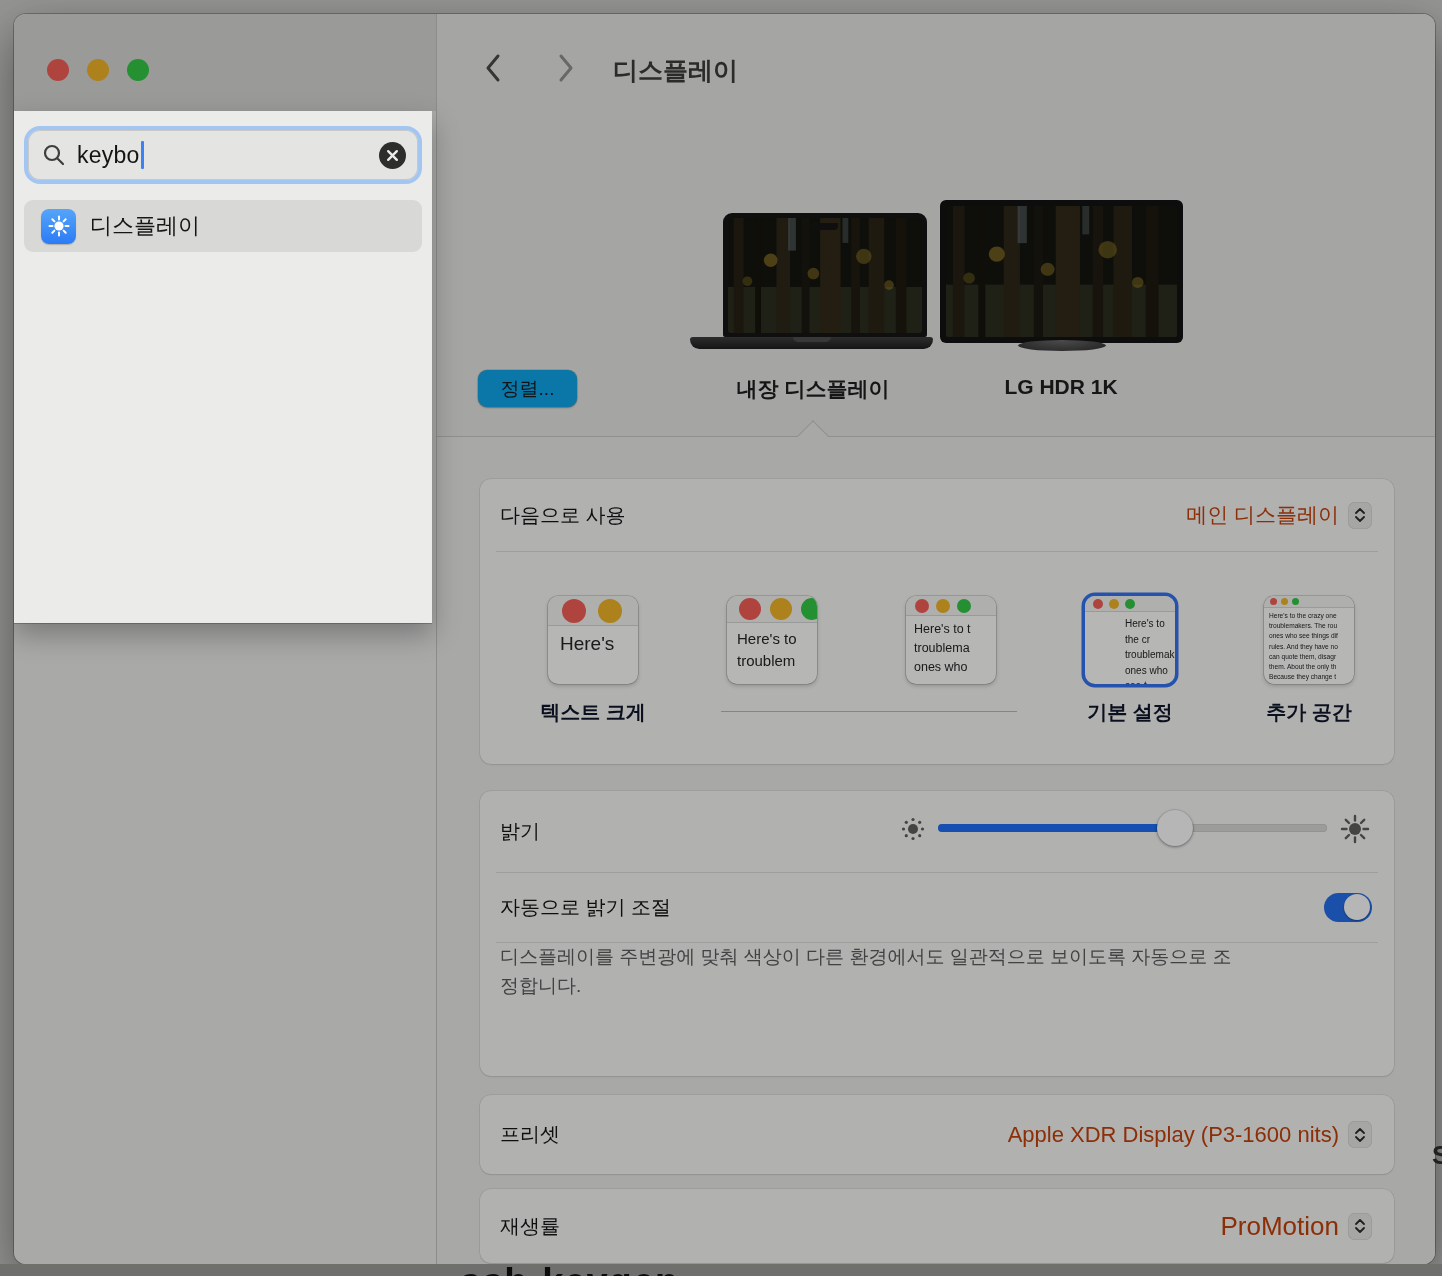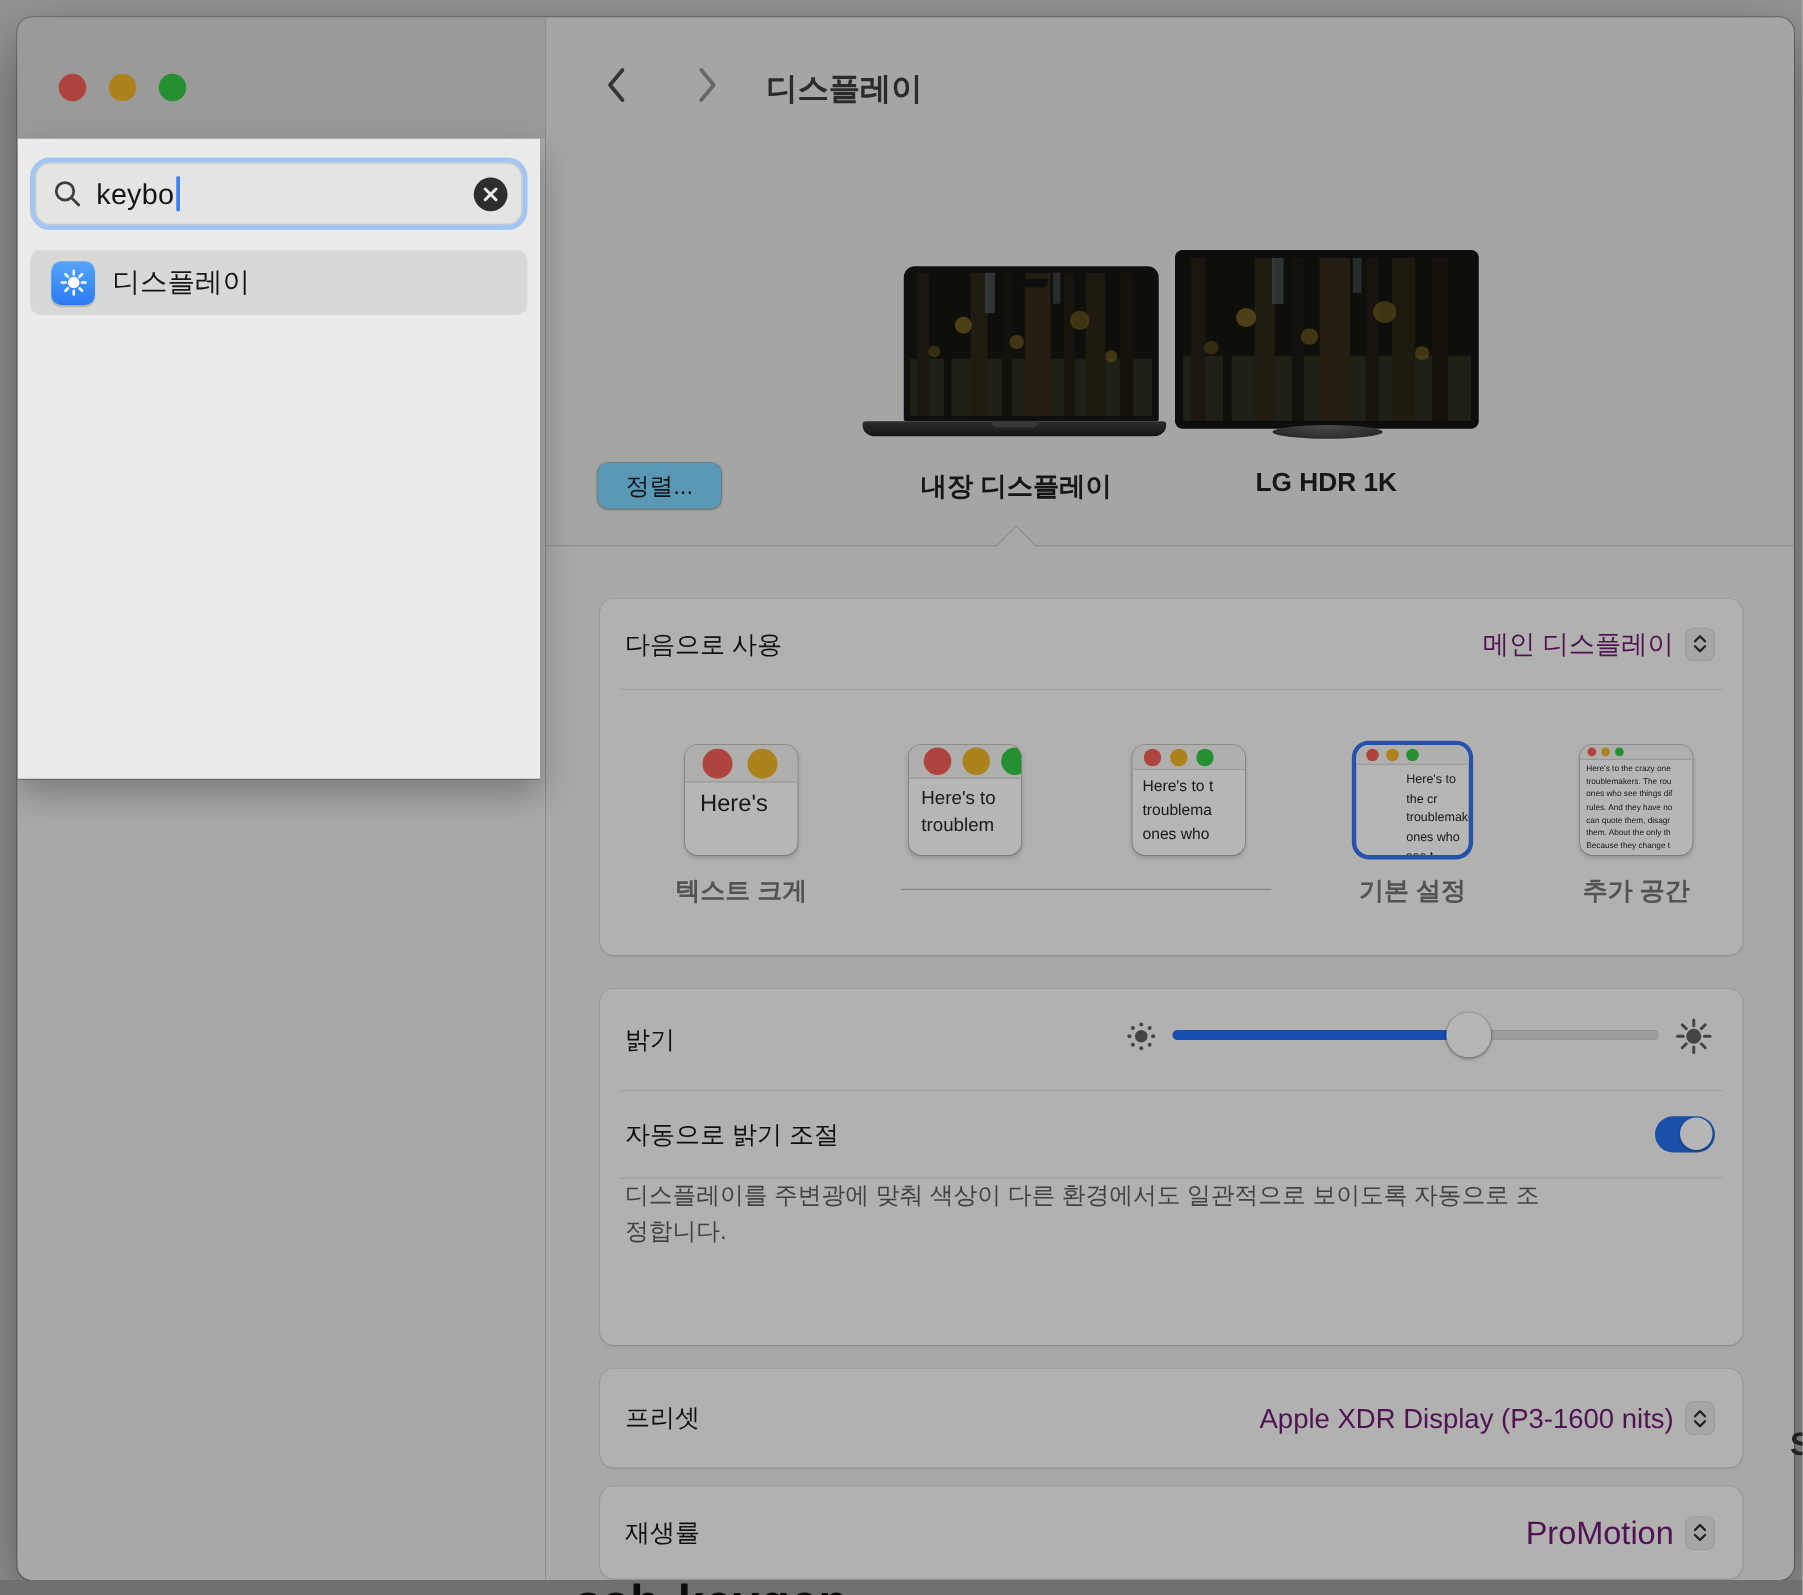--- a/index.html
+++ b/index.html
@@ -89,42 +89,42 @@
   .monitor { position:absolute; left:503px; top:90px; width:243px; height:143px;
     background:#121212; border-radius:6px; padding:6px;
     box-shadow:0 0 0 .5px rgba(255,255,255,.1); }
   .monitor .scr { width:100%; height:100%; overflow:hidden; border-radius:2px; position:relative; }
   .monitor-stand { position:absolute; left:581px; top:230px; width:88px; height:11px;
     background:radial-gradient(ellipse at 50% 0%, #6a6a6a, #2e2e2e); border-radius:50%; }
   .device-label { position:absolute; top:265px; font-size:21px; font-weight:700; color:#1f1f1f;
     transform:translateX(-50%); white-space:nowrap; }
   .lbl-builtin { left:376px; } .lbl-lg { left:624px; }
   .arrange-btn { position:absolute; left:41px; top:260px; width:99px; height:37px;
-    background:#7dd3fc; border-radius:9px; font-size:19px; color:#1c1c1c;
+    background:#0ea5e9; border-radius:9px; font-size:19px; color:#1c1c1c;
     display:flex; align-items:center; justify-content:center;
     box-shadow:0 0 0 .5px rgba(0,0,0,.2), 0 1px 2px rgba(0,0,0,.25); }
 
   
   .settings { position:absolute; top:422px; left:0; right:0; bottom:0;
     background:#e9e9e7; border-top:1px solid #c6c6c4; }
   .tab-notch { position:absolute; top:-12px; left:376px; width:23px; height:23px;
     transform:translateX(-50%) rotate(45deg); background:#e9e9e7;
     border-top:1px solid #c6c6c4; border-left:1px solid #c6c6c4; }
 
   .card { position:absolute; left:43px; width:914px; background:#f5f5f3; border-radius:11px;
     box-shadow:0 0 0 .5px rgba(0,0,0,.12), 0 1px 2px rgba(0,0,0,.08); }
   .card-1 { top:42px;  height:285px; }
   .card-2 { top:354px; height:285px; }
   .card-3 { top:658px; height:79px;  }
   .card-4 { top:752px; height:74px;  }
 
   .row { position:relative; display:flex; align-items:center; padding:0 22px 0 20px; }
   .row-label { font-size:20px; color:#161616; }
   .row-right { margin-left:auto; display:flex; align-items:center; gap:9px; }
-  .row-value { font-size:21px; color:#701a75; }
+  .row-value { font-size:21px; color:#c2410c; }
   .stepper { width:24px; height:27px; background:#e6e6e4; border-radius:7px;
     display:flex; align-items:center; justify-content:center;
     box-shadow:inset 0 0 0 .5px rgba(0,0,0,.12); }
   .inner-divider { position:absolute; left:16px; right:16px; height:1px; background:#dcdcda; }
 
   
   .opt { position:absolute; top:117px; }
   .opt-thumb { position:relative; width:90px; height:88px; border-radius:10px; background:#fcfcfb;
     overflow:hidden; box-shadow:0 0 0 .6px rgba(0,0,0,.25), 0 2px 4px rgba(0,0,0,.18); }
   .opt.selected .opt-thumb { box-shadow:0 0 0 3.5px #3472ef, 0 0 0 .6px rgba(0,0,0,.2); }
@@ -136,21 +136,21 @@
   .o0 .opt-bar{ height:30px; padding-left:14px; gap:12px; } .o0 .dot{ width:24px; height:24px; } .o0 .opt-text{ font-size:19px; padding:7px 0 0 12px; }
   .o1 .opt-bar{ height:27px; padding-left:12px; gap:9px; } .o1 .dot{ width:22px; height:22px; }
   .o1 .opt-text{ font-size:15px; line-height:1.45; padding:5px 0 0 10px; }
   .o2 .opt-bar{ height:20px; padding-left:9px; gap:7px; } .o2 .dot{ width:14px; height:14px; }
   .o2 .opt-text{ font-size:12.5px; line-height:1.5; padding:4px 0 0 8px; }
   .o3 .opt-bar{ height:16px; padding-left:8px; gap:6px; } .o3 .dot{ width:10px; height:10px; }
   .o3 .opt-text{ font-size:10px; line-height:1.55; padding:4px 0 0 7px;margin-left:33px; }
   .o4 .opt-bar{ height:12px; padding-left:6px; gap:4px; } .o4 .dot{ width:7px; height:7px; }
   .o4 .opt-text{ font-size:6.6px; line-height:1.55; padding:3px 0 0 5px; }
   .opt-label { position:absolute; top:220px; transform:translateX(-50%); font-size:20px;
-    font-weight:700; color:#737373; white-space:nowrap; }
+    font-weight:700; color:#0f172a; white-space:nowrap; }
   .opt-line { position:absolute; top:232px; left:241px; width:296px; height:1px; background:#b9b9b7; }
 
   
   .sun { position:absolute; }
   .slider-track { position:absolute; left:458px; top:33px; width:389px; height:8px;
     border-radius:4px; background:#d9d9d7; box-shadow:inset 0 0 0 .5px rgba(0,0,0,.12); }
   .slider-fill { position:absolute; left:0; top:0; height:8px; border-radius:4px; background:#1f6ef5; }
   .slider-thumb { position:absolute; top:-14px; width:36px; height:36px; border-radius:50%;
     background:#fdfdfc; box-shadow:0 1px 3px rgba(0,0,0,.4), 0 0 0 .5px rgba(0,0,0,.15);
     transform:translateX(-18px); }

